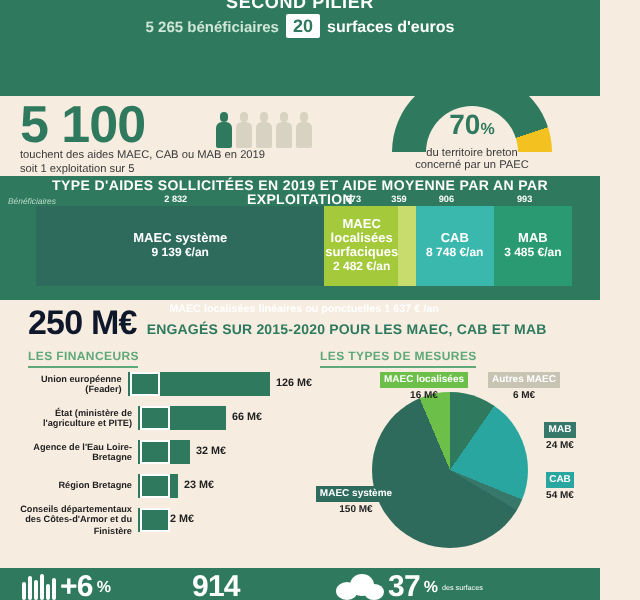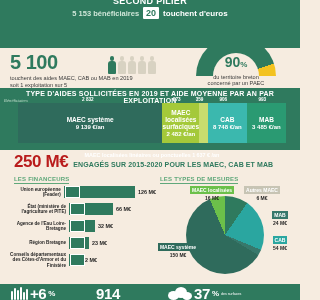--- a/index.html
+++ b/index.html
@@ -13,21 +13,21 @@
   .hdr-title{font-size:9px;font-weight:bold;color:#ffffff;letter-spacing:.3px;
              line-height:10px;}
   .hdr-row{display:flex;align-items:center;justify-content:center;gap:4px;margin-top:1px;}
   .hdr-benef{font-size:7.5px;font-weight:bold;color:#cfe6d8;}
   .hdr-num{background:#ffffff;color:#2f7a5e;font-size:9px;font-weight:bold;
            padding:1px 3px;border-radius:1px;line-height:10px;}
   .hdr-unit{font-size:8px;font-weight:bold;color:#ffffff;}
 
   
   .expl{position:absolute;left:10px;top:52px;}
-  .expl-num{font-size:20px;font-weight:bold;color:#2f7a5e;line-height:21px;
+  .expl-num{font-size:26px;font-weight:bold;color:#2f7a5e;line-height:21px;
             letter-spacing:-.5px;}
   .expl-lbl{font-size:8.5px;font-weight:bold;color:#2f7a5e;letter-spacing:.2px;
             line-height:9px;}
   .expl-sub{font-size:5.6px;color:#3a3a3a;line-height:6.6px;margin-top:2px;}
 
   .people{position:absolute;left:108px;top:56px;display:flex;gap:2px;}
   .person{width:8px;height:18px;position:relative;}
   .person .head{position:absolute;left:1.7px;top:0;width:4.6px;height:4.6px;
                 border-radius:50%;background:#d8d2c2;}
   .person .body{position:absolute;left:0;top:5.2px;width:8px;height:12.8px;
@@ -58,21 +58,21 @@
   .col{position:relative;height:40px;display:flex;flex-direction:column;
        align-items:center;justify-content:center;text-align:center;}
   .c-name{font-size:6.5px;font-weight:bold;line-height:7px;}
   .c-val{font-size:6px;font-weight:bold;line-height:7px;margin-top:1px;}
   .lin-strip{position:absolute;left:18px;top:143px;width:268px;height:7px;
      background:#2f7a5e;text-align:center;}
   .lin-strip span{font-size:5.4px;font-weight:bold;color:#ffffff;line-height:7px;}
 
   
   .m250{position:absolute;left:14px;top:152px;display:flex;align-items:baseline;gap:5px;}
-  .m250 .big{font-size:17px;font-weight:bold;color:#b91c1c;letter-spacing:-.4px;}
+  .m250 .big{font-size:17px;font-weight:bold;color:#0f172a;letter-spacing:-.4px;}
   .m250 .small{font-size:7px;font-weight:bold;color:#2f7a5e;letter-spacing:.1px;}
 
   
   .sect{position:absolute;font-size:6px;font-weight:bold;color:#5fa87a;
         letter-spacing:.2px;border-bottom:1px solid #5fa87a;padding-bottom:1px;}
 
   
   .fin{position:absolute;left:6px;top:184px;width:150px;}
   .fin-row{display:flex;align-items:center;height:16px;margin-bottom:1px;}
   .fin-lbl{width:60px;text-align:right;padding-right:3px;font-size:4.6px;
@@ -111,23 +111,23 @@
 </style>
 </head>
 <body>
 
 <div class="page">
 
   <div class="header">
     <div class="hdr-inner">
       <div class="hdr-title">SECOND PILIER</div>
       <div class="hdr-row">
-        <span class="hdr-benef">5 153 bénéficiaires</span>
+        <span class="hdr-benef">5 265 bénéficiaires</span>
         <span class="hdr-num">20</span>
-        <span class="hdr-unit">touchent d'euros</span>
+        <span class="hdr-unit">surfaces d'euros</span>
       </div>
     </div>
   </div>
 
   <div class="expl">
     <div class="expl-num">5 100</div>
     <div class="expl-sub">touchent des aides MAEC, CAB ou MAB en 2019</div>
     <div class="expl-sub" style="margin-top:0">soit 1 exploitation sur 5</div>
   </div>
 
@@ -153,21 +153,21 @@
         <i class="body"></i>
       </span>
   </div>
 
   <div class="gauge">
     <div class="ring"></div>
     <div class="hole"></div>
   </div>
   <div class="gauge-txt">
     <div class="g-num">
-      <span>90</span><span class="pc">%</span>
+      <span>70</span><span class="pc">%</span>
     </div>
     <div class="g-sub">du territoire breton</div>
     <div class="g-sub" style="margin-top:0">concerné par un PAEC</div>
   </div>
 
   <div class="band"></div>
   <div class="band-title">TYPE D'AIDES SOLLICITÉES EN 2019 ET AIDE MOYENNE PAR AN PAR EXPLOITATION</div>
   <div class="benef-lbl">Bénéficiaires</div>
 
   <div class="cols" id="aides-cols">

